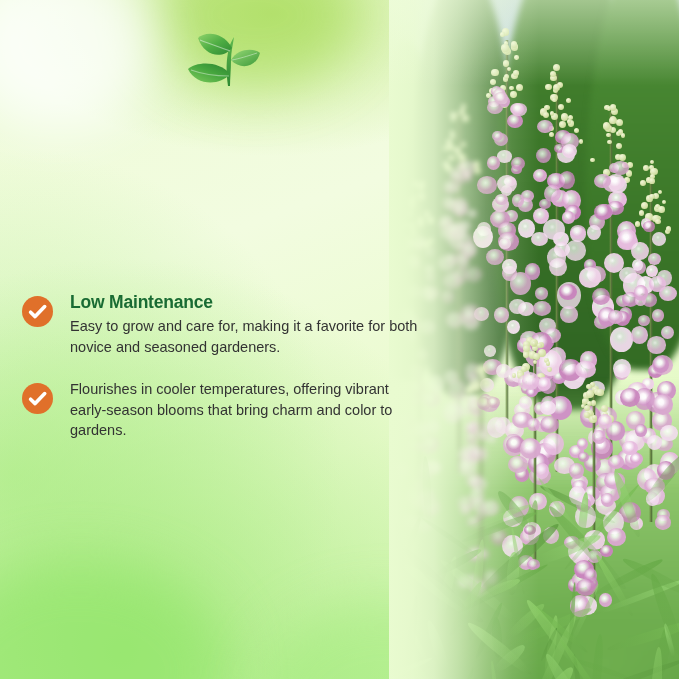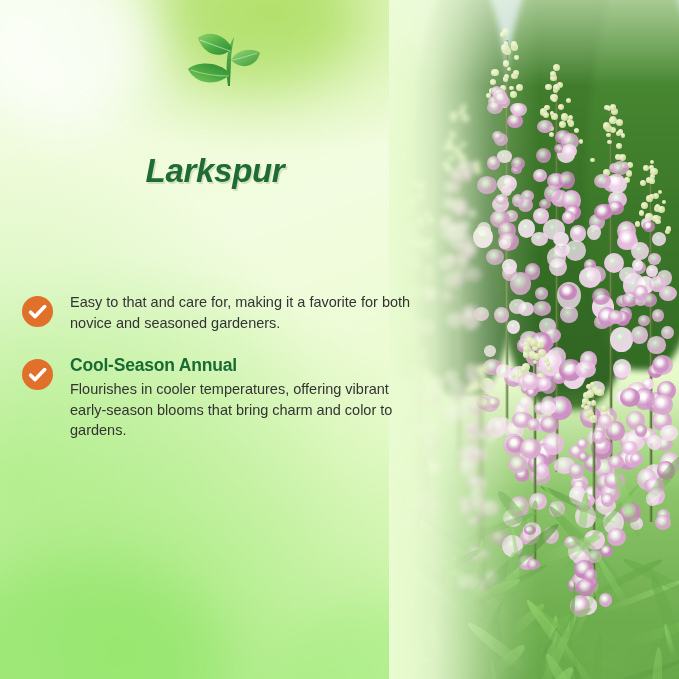--- a/index.html
+++ b/index.html
@@ -1006,41 +1006,40 @@
         <path d="M55 34 C62 22 78 22 84 27 C80 42 64 44 55 34 Z" fill="url(#lf3)"></path>
         <path d="M54 48 C42 34 20 36 12 43 C20 60 44 60 54 48 Z" fill="url(#lf2)"></path>
         <path d="M24 14 C34 18 46 22 54 25" stroke="rgba(255,255,255,0.45)" stroke-width="1.2" fill="none"></path>
         <path d="M15 44 C26 48 42 50 53 50" stroke="rgba(255,255,255,0.4)" stroke-width="1.2" fill="none"></path>
         <path d="M81 27 C72 30 62 33 56 34" stroke="rgba(255,255,255,0.4)" stroke-width="1" fill="none"></path>
       </svg>
     </div>
   </div>
 
   <div class="headline">
-    <div>Larkspur</div>
   </div>
 
   <div class="benefits">
 
 
     <div class="benefit">
       <span class="check">
         <svg viewBox="0 0 31 31" width="31" height="31" aria-hidden="true">
           <circle cx="15.5" cy="15.5" r="15.5" fill="#e0702a"></circle>
           <path d="M8.6 16.2 L13.1 20.6 L22.7 10.6" stroke="#ffffff" stroke-width="3.6" fill="none" stroke-linecap="round" stroke-linejoin="round"></path>
         </svg>
       </span>
-      <p class="benefit-body">Easy to that and care for, making it a favorite for both novice and seasoned gardeners.</p>
+      <p class="benefit-title">Low Maintenance</p>
+      <p class="benefit-body">Easy to grow and care for, making it a favorite for both novice and seasoned gardeners.</p>
     </div>
 
     <div class="benefit">
       <span class="check">
         <svg viewBox="0 0 31 31" width="31" height="31" aria-hidden="true">
           <circle cx="15.5" cy="15.5" r="15.5" fill="#e0702a"></circle>
           <path d="M8.6 16.2 L13.1 20.6 L22.7 10.6" stroke="#ffffff" stroke-width="3.6" fill="none" stroke-linecap="round" stroke-linejoin="round"></path>
         </svg>
       </span>
-      <p class="benefit-title">Cool-Season Annual</p>
       <p class="benefit-body">Flourishes in cooler temperatures, offering vibrant early-season blooms that bring charm and color to gardens.</p>
     </div>
 
   </div>
 </div>
 
 </body></html>

